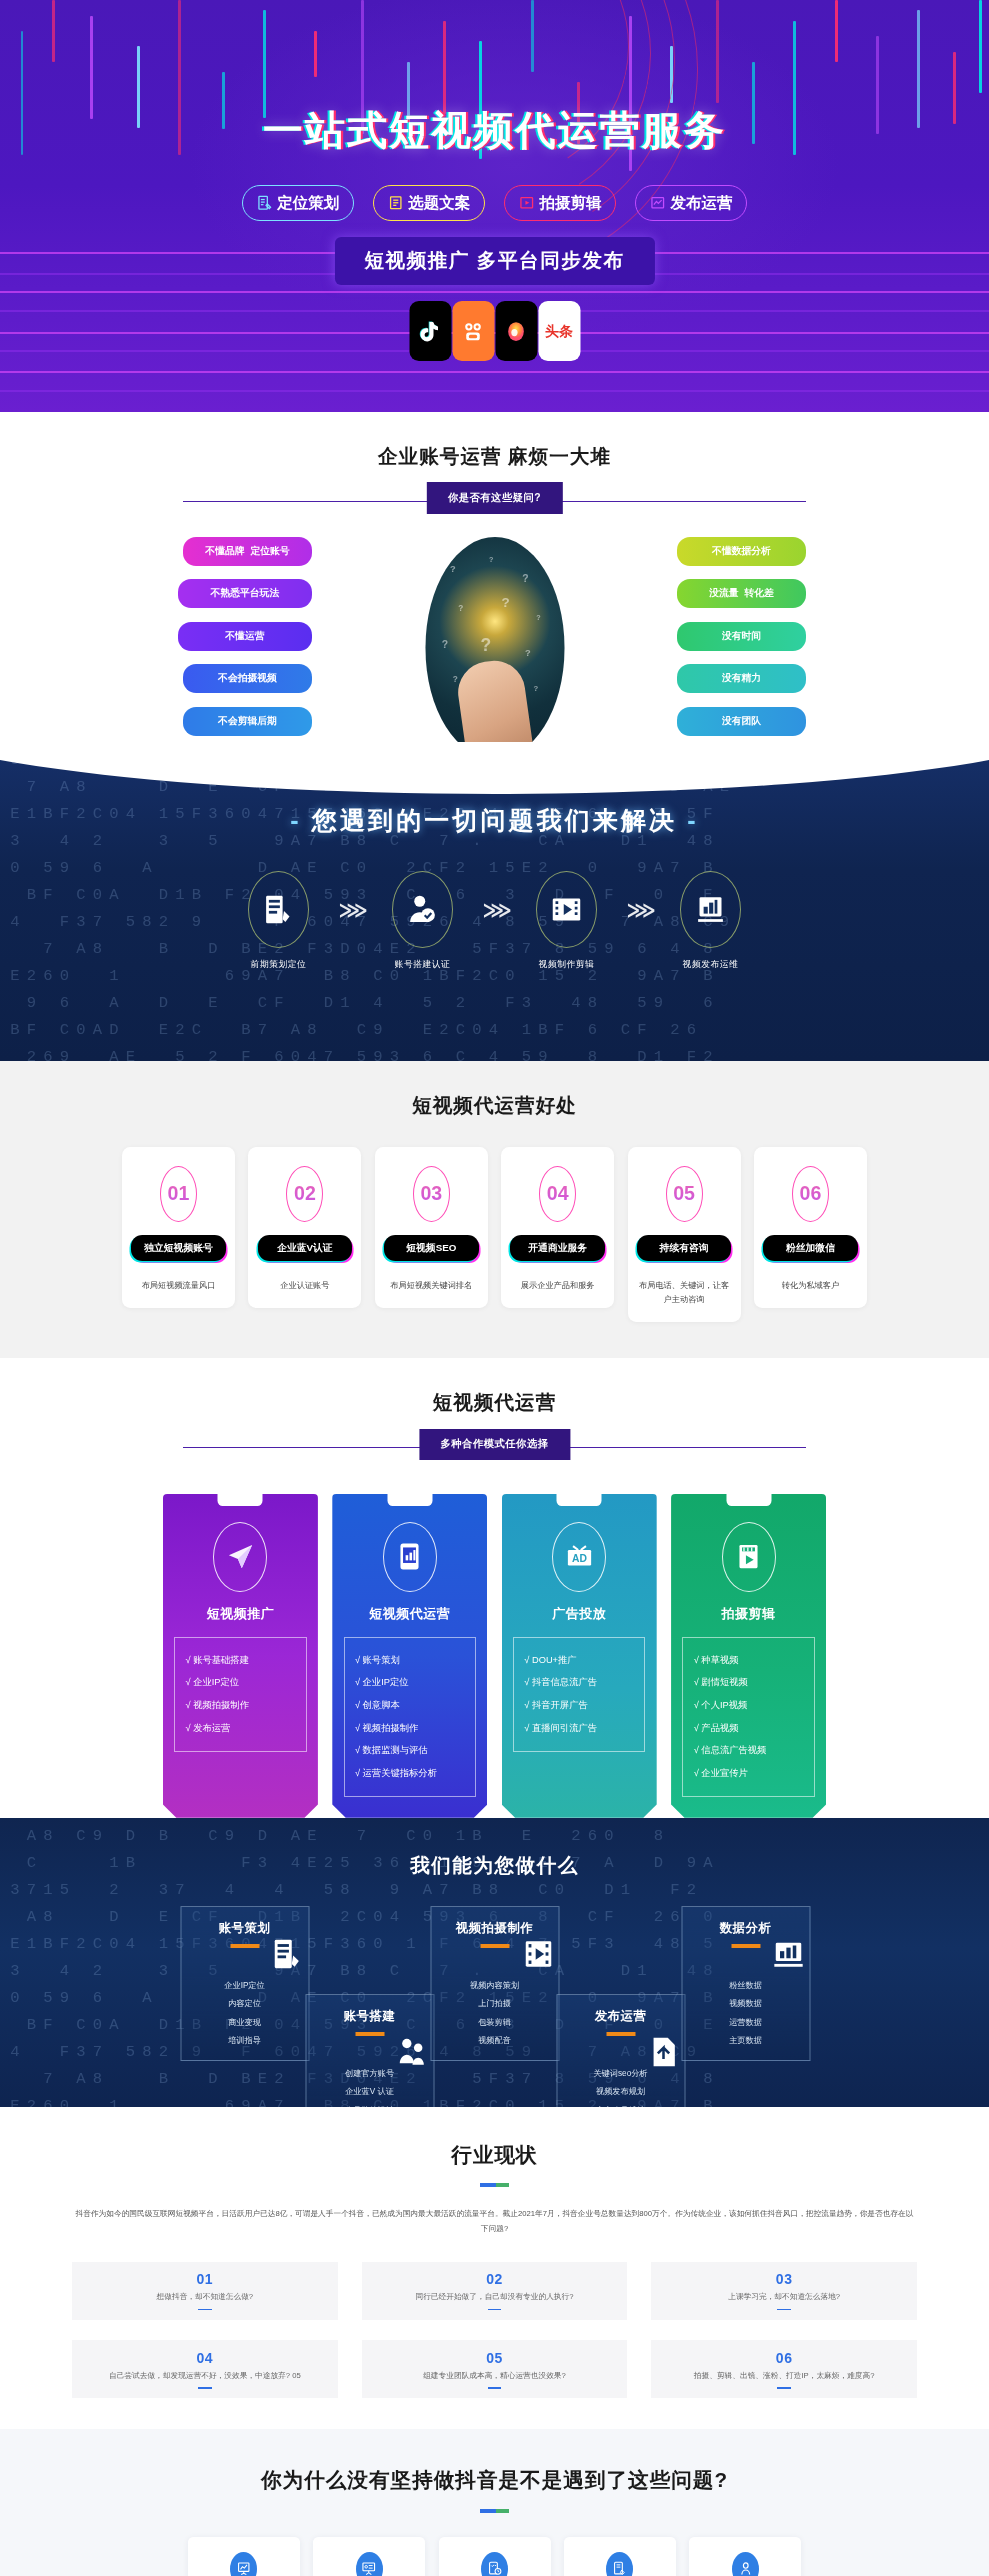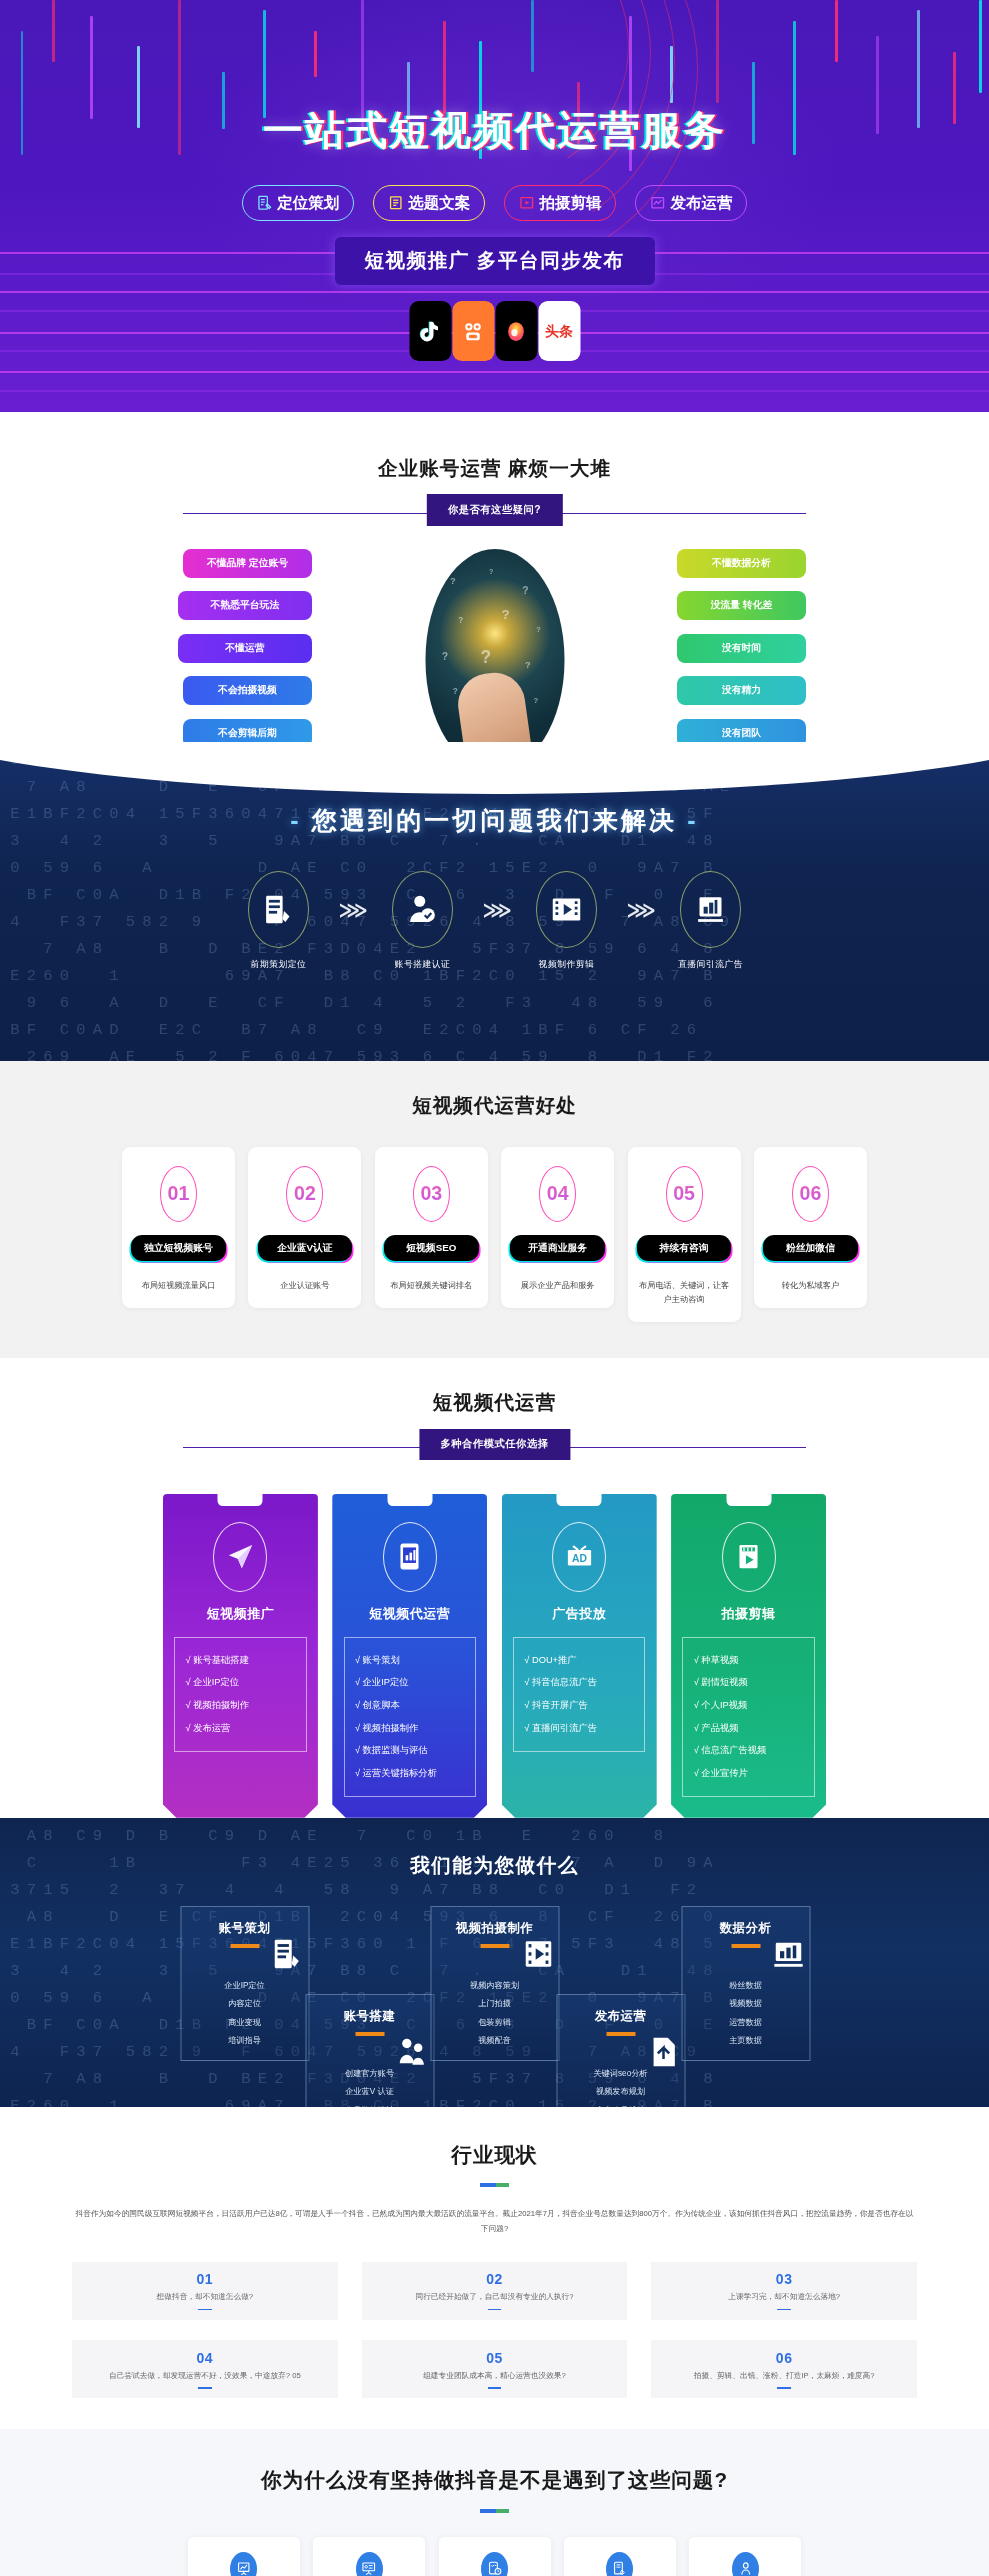--- a/index.html
+++ b/index.html
@@ -32,40 +32,40 @@
   .hero-logos{position:absolute;top:301px;left:50%;transform:translateX(-50%);display:flex;gap:1px;align-items:center;}
   .logo-box{width:42px;height:60px;border-radius:9.3px;display:flex;align-items:center;justify-content:center;
       position:relative;overflow:hidden;}
   .lg-dy{background:#000;}
   .lg-ks{background:#ff7a2f;}
   .lg-sph{background:#000;}
   .lg-tt{background:#fff;}
   .tt-text{color:#e8342b;font-size:14px;font-weight:bold;line-height:1;text-align:center;}
 
   
-  .sec-problems{position:relative;width:989px;height:330px;background:#fff;padding-top:43px;}
+  .sec-problems{position:relative;width:989px;height:330px;background:#fff;padding-top:31px;}
   .hdr-black{text-align:center;font-size:19.6px;font-weight:bold;color:#1a1a1a;letter-spacing:1px;}
   .sub-bar{position:relative;width:623px;margin:15.5px auto 0;height:31px;}
   .sub-bar .line{position:absolute;top:50%;left:0;right:0;height:1px;background:#4b1fa8;}
   .sub-bar .chip{position:absolute;left:50%;top:-3.1px;transform:translateX(-50%);
       background:#32157e;color:#fff;font-size:10.3px;font-weight:bold;padding:8.8px 21.6px;letter-spacing:0.5px;}
   .prob-wrap{position:relative;width:623px;margin:20.6px auto 0;height:222px;}
   .prob-img{position:absolute;left:50%;top:0;transform:translateX(-50%);width:139px;height:222px;
       border-radius:70px/111px;overflow:hidden;
       background:radial-gradient(circle at 50% 38%, #ffe680 0%, #c8a83c 9%, #1d4550 36%, #11303c 62%, #0b2430 100%);}
   .qmarks{position:absolute;inset:0;color:rgba(255,255,255,.5);font-size:11.3px;font-weight:bold;}
   .qm{position:absolute;}
   .hand{position:absolute;left:50%;bottom:-5.2px;transform:translateX(-50%) rotate(-8deg);
       width:67px;height:103px;border-radius:31px 31px 14.4px 14.4px;
       background:linear-gradient(160deg,#f2cdb0,#d8a482 60%,#b88261);}
   .bubbles{position:absolute;top:0;width:129px;}
   .bubbles.left{left:0;}
   .bubbles.right{right:0;}
   .bub{height:29px;display:flex;align-items:center;justify-content:center;color:#fff;font-weight:bold;
-       font-size:9.8px;border-radius:8px;margin-bottom:13.4px;position:relative;white-space:nowrap;}
+       font-size:9.8px;border-radius:13px;margin-bottom:13.4px;position:relative;white-space:nowrap;font-family:Liberation Mono, monospace;}
   .bub::after{content:"";position:absolute;bottom:-4.6px;width:0;height:0;
       border-left:6.2px solid transparent;border-right:6.2px solid transparent;}
 
   
   .sec-dark{position:relative;width:989px;height:319px;overflow:hidden;
       background:linear-gradient(180deg,#16306a 0%,#0f2450 40%,#0d2048 100%);}
   .code-bg{position:absolute;inset:0;opacity:.22;color:#9fc3ee;font-family:"Liberation Mono","DejaVu Sans Mono",monospace;
       font-size:15.5px;line-height:27px;letter-spacing:7.2px;white-space:pre;padding:5.2px 10.3px;}
   .dark-arch{position:absolute;top:-118px;left:50%;transform:translateX(-50%);
       width:1236px;height:170px;background:#fff;border-radius:0 0 50% 50%;}
@@ -387,21 +387,21 @@
       <div class="step">
         <div class="step-ring">
           <svg class="sicon" viewBox="0 0 24 24" fill="#fff">
               <rect x="4" y="3" width="16" height="14" rx="1"></rect>
               <rect x="7" y="10" width="3" height="5" fill="#14305f"></rect>
               <rect x="11" y="7" width="3" height="8" fill="#14305f"></rect>
               <rect x="15" y="5" width="2" height="10" fill="#14305f"></rect>
               <rect x="3" y="19" width="18" height="2"></rect>
             </svg>
         </div>
-        <div class="step-label">直播间引流广告</div>
+        <div class="step-label">视频发布运维</div>
       </div>
     </div>
   </section>
 
   <section class="sec-benefit">
     <h2 class="hdr-black">短视频代运营好处</h2>
     <div class="benefit-row" id="benefitRow">
         <div class="bcard">
           <div class="bnum">01</div>
           <div class="btag">独立短视频账号</div>

